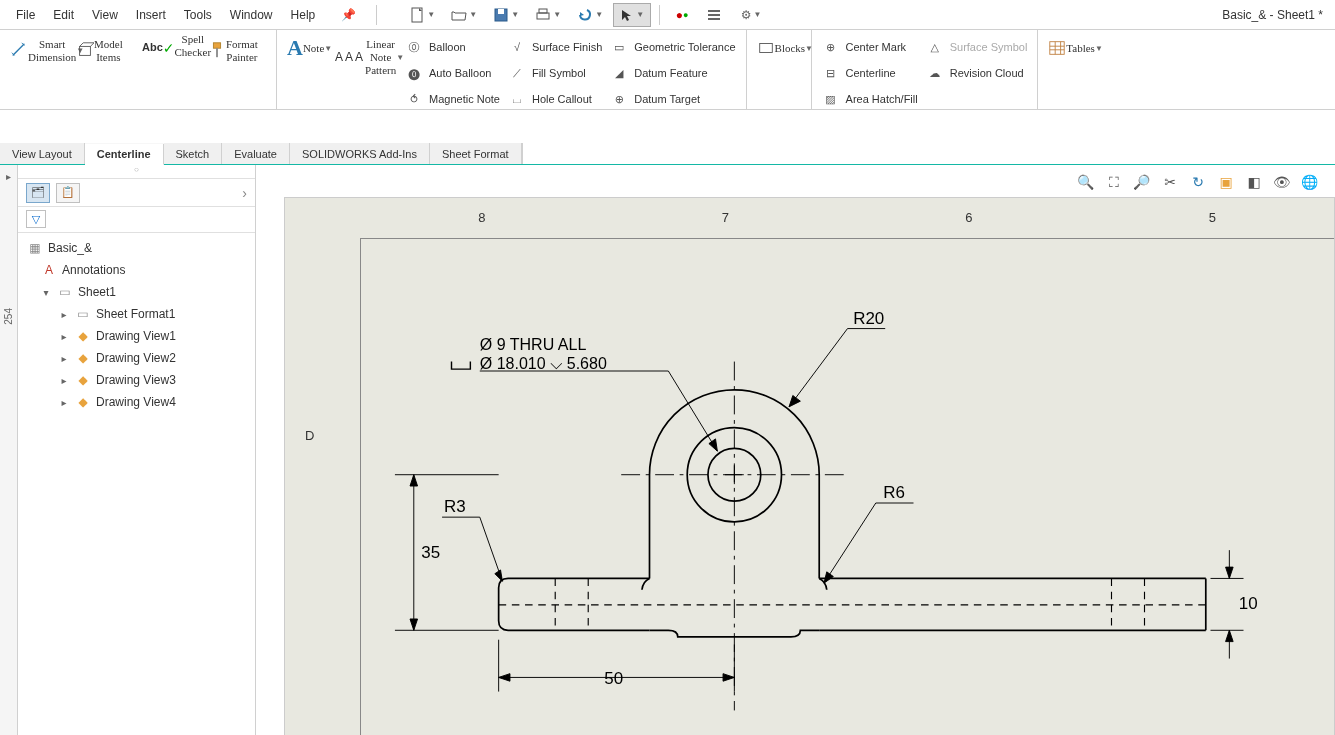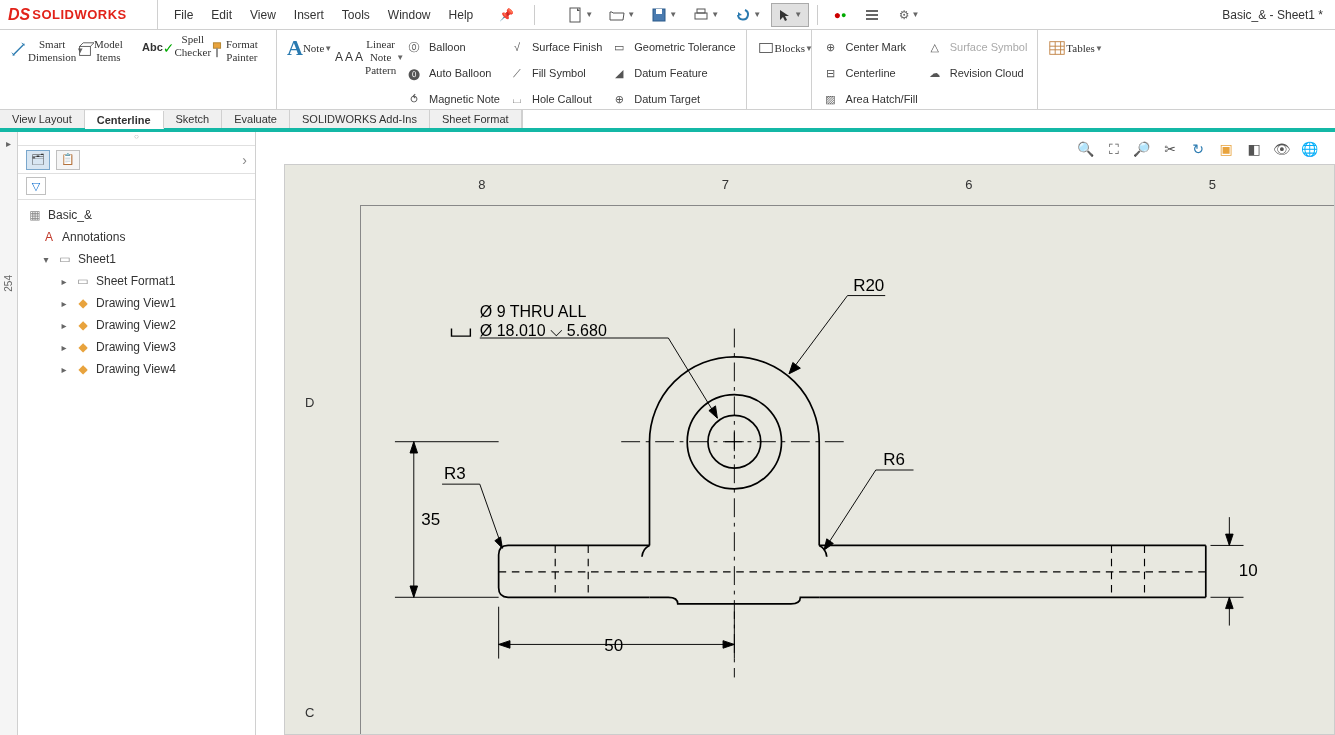--- a/index.html
+++ b/index.html
@@ -26,21 +26,21 @@
 .big-btn { display: flex; flex-direction: row; align-items: center; width: 58px; cursor: pointer; text-align: center; line-height: 1.2; padding-top: 2px; }
 .big-btn .ico { height: 24px; display: flex; align-items: center; justify-content: center; font-size: 20px; }
 .big-btn .lbl { font-size: 11px; margin-top: 2px; font-family: Liberation Serif, serif; }
 .big-btn .drop { font-size: 8px; color: #666; margin-top: 2px; }
 .cmd-col { display: flex; flex-direction: column; gap: 4px; padding-top: 2px; }
 .cmd-row { display: flex; align-items: center; gap: 6px; height: 22px; cursor: pointer; font-size: 11px; white-space: nowrap; }
 .cmd-row .ico { width: 18px; display: flex; justify-content: center; color: #555; }
 .cmd-row.disabled { color: #aaa; }
 
 
-.tabstrip { height: 22px; background: #f7f7f7; display: flex; align-items: stretch; border-bottom: 4px solid #14b8a6; position: relative; }
+.tabstrip { height: 22px; background: #f7f7f7; display: flex; align-items: stretch; border-bottom: 1px solid #14b8a6; position: relative; margin-top: 33px; }
 .tab { padding: 0 12px; display: flex; align-items: center; border-right: 1px solid #d0d0d0; cursor: pointer; background: #f0f0f0; font-size: 11px; }
 .tab.active { background: #fff; font-weight: 600; border-bottom: 1px solid #fff; position: relative; top: 1px; }
 .ruler-top { flex: 1; background: #fff; border-left: 1px solid #d0d0d0; }
 
 
 .main { display: flex; height: calc(100% - 30px - 80px - 22px); }
 .side-rail { width: 18px; background: #f5f5f5; border-right: 1px solid #d0d0d0; display: flex; flex-direction: column; align-items: center; padding-top: 6px; gap: 6px; color: #666; font-size: 10px; }
 .side-rail .rot { writing-mode: vertical-rl; transform: rotate(180deg); margin-top: 120px; font-size: 10px; }
 
 .panel { width: 238px; background: #fff; border-right: 1px solid #d0d0d0; display: flex; flex-direction: column; }
@@ -77,24 +77,20 @@
 svg.drawing { position: absolute; top: 0; left: 0; width: 100%; height: 100%; }
 svg.drawing text { font-family: Arial, sans-serif; }
 
 
 .ico svg { width: 18px; height: 18px; }
 </style>
 </head>
 <body>
 
 <div class="titlebar">
-  <div class="logo-block">
-    <span class="logo-ds">DS</span>
-    <span class="logo-text">SOLIDWORKS</span>
-  </div>
   <div class="menu-items">
     <span class="menu-item">File</span>
     <span class="menu-item">Edit</span>
     <span class="menu-item">View</span>
     <span class="menu-item">Insert</span>
     <span class="menu-item">Tools</span>
     <span class="menu-item">Window</span>
     <span class="menu-item">Help</span>
     <span class="pin-icon">📌</span>
   </div>

